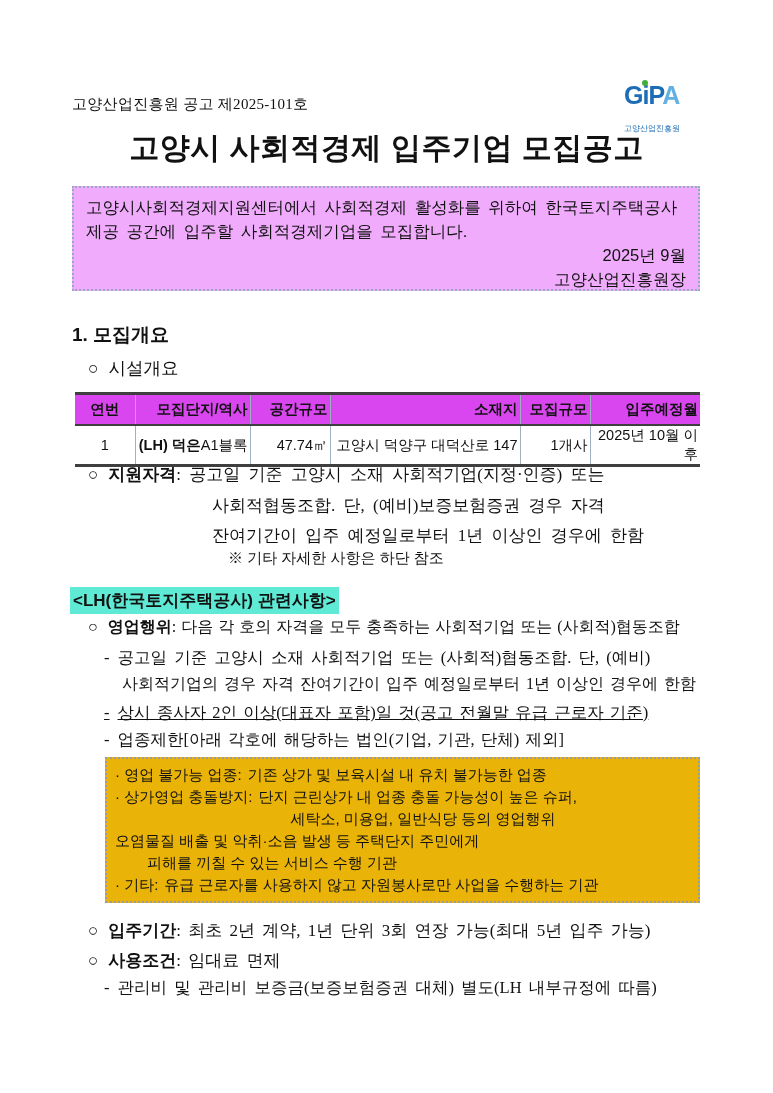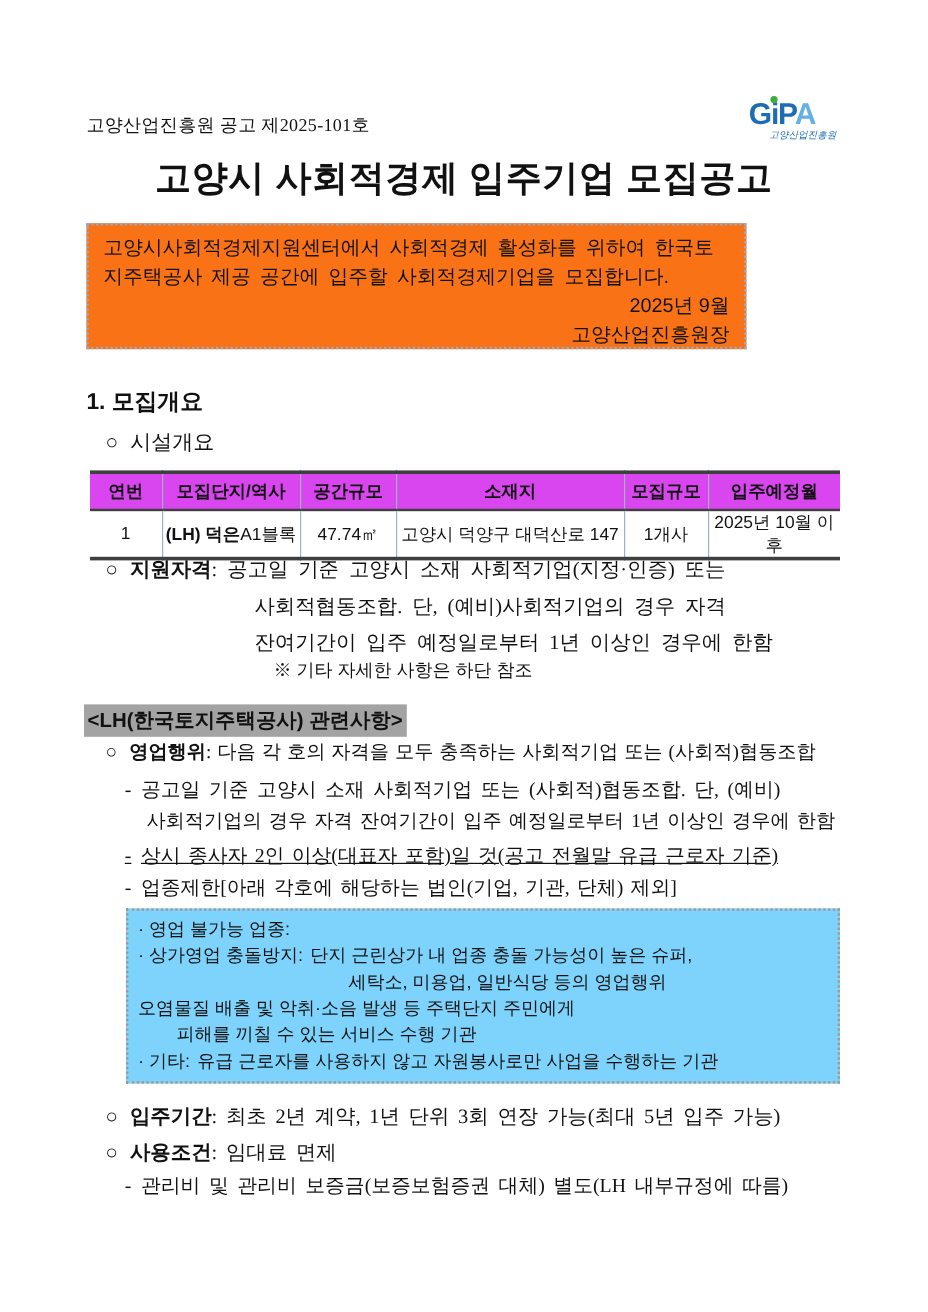--- a/index.html
+++ b/index.html
@@ -12,65 +12,65 @@
   .serif{font-family:"Liberation Serif", serif;}
 
   
   .doc-number{left:72px;top:95px;font-size:15px;letter-spacing:.3px;}
   .logo{left:624px;top:83px;width:90px;text-align:left;}
   .logo-word{font-family:"Liberation Sans",sans-serif;font-weight:bold;
     font-size:25px;line-height:24px;letter-spacing:-1px;color:#1d6db6;position:relative;}
   .logo-word .la{color:#63b1e0;}
   .logo-dot{position:absolute;left:18px;top:-3px;width:6px;height:6px;border-radius:50%;background:#3fae3a;}
   .logo-sub{font-family:"Liberation Sans",sans-serif;font-size:8px;color:#1d6db6;
-    text-align:center;margin-top:0;letter-spacing:0;font-style:italic;}
+    text-align:left;margin-top:16px;letter-spacing:0;}
 
   .page-title{left:0;top:128px;width:773px;text-align:center;
     font-family:"Liberation Sans",sans-serif;font-weight:bold;font-size:30px;letter-spacing:0.5px;}
 
   
-  .intro-box{left:72px;top:186px;width:550px;height:105px;box-sizing:border-box;
-    background:#f97316;border:2px dotted #97a9c2;padding:7px 12px 6px 12px;
+  .intro-box{left:72px;top:186px;width:628px;height:105px;box-sizing:border-box;
+    background:#f0abfc;border:2px dotted #97a9c2;padding:7px 12px 6px 12px;
     font-family:"Liberation Sans",sans-serif;font-size:16.5px;line-height:24px;}
   .intro-body{word-spacing:3px;}
   .intro-right{text-align:right;}
 
   
   .sec1-heading{left:72px;top:322px;font-family:"Liberation Sans",sans-serif;font-weight:bold;font-size:19px;}
   .facility-line{left:88px;top:356px;font-size:17.5px;}
   .bullet{margin-right:10px;}
 
   
   .facility-table-wrap{left:75px;top:392px;}
   table{border-collapse:collapse;table-layout:fixed;width:625px;
     font-family:"Liberation Sans",sans-serif;font-size:14.5px;
     border-top:3px solid #3f3f3f;border-bottom:3px solid #3f3f3f;}
   th{background:#d946ef;font-weight:bold;height:29px;border-bottom:2px solid #3f3f3f;padding:0 2px;}
   td{height:29px;text-align:center;padding:0 2px;}
-  th + th, td + td{border-left:1px solid #9fb0c0;}
+  th + th, td + td{border-left:1px solid #9fb0c0;text-align:right;}
   .c0{width:60px;} .c1{width:115px;} .c2{width:80px;} .c3{width:190px;} .c4{width:70px;} .c5{width:110px;}
 
   
   .elig-l1{left:88px;top:463px;font-size:17px;word-spacing:4px;}
   .elig-l2{left:212px;top:494px;font-size:17px;word-spacing:4px;}
   .elig-l3{left:212px;top:524px;font-size:17px;word-spacing:4px;}
   .elig-note{left:228px;top:549px;font-family:"Liberation Sans",sans-serif;font-size:15px;}
 
   
   .lh-heading{left:70px;top:587px;font-family:"Liberation Sans",sans-serif;
-    font-weight:bold;font-size:17px;background:#a3a3a3;padding:2px 3px;}
+    font-weight:bold;font-size:17px;background:#5eead4;padding:2px 3px;}
   .lh-req{left:88px;top:617px;font-size:16px;word-spacing:1px;}
   .lh-d1a{left:104px;top:647px;font-size:16.5px;word-spacing:3px;}
   .lh-d1b{left:122px;top:674px;font-size:16px;word-spacing:2px;}
   .lh-d2{left:104px;top:702px;font-size:16.5px;word-spacing:2px;text-decoration:underline;}
   .lh-d3{left:104px;top:729px;font-size:16.5px;word-spacing:2px;}
   .dash{margin-right:8px;}
 
   
-  .restrict-box{left:105px;top:757px;width:595px;box-sizing:border-box;background:#7dd3fc;
+  .restrict-box{left:105px;top:757px;width:595px;box-sizing:border-box;background:#eab308;
     border:2px dotted #9a9a9a;padding:5px 8px;
     font-family:"Liberation Sans",sans-serif;font-size:15px;line-height:22px;}
   .box-item{display:flex;}
   .box-item .lbl{white-space:nowrap;margin-right:6px;}
   .box-item .l2{display:block;margin-left:32px;}
 
   
   .term-period{left:88px;top:919px;font-size:17px;word-spacing:3px;}
   .term-cond{left:88px;top:949px;font-size:17px;word-spacing:3px;}
   .term-dash{left:104px;top:977px;font-size:16.5px;word-spacing:3px;}
@@ -132,21 +132,21 @@
       <td>2025년 10월 이후</td>
     </tr>
   </tbody>
     </table>
 </div>
 
 <div class="abs elig-l1">
   <span class="bullet">○</span><b>지원자격</b><span>:</span>
   <span>공고일 기준 고양시 소재 사회적기업(지정·인증) 또는</span>
 </div>
-<div class="abs elig-l2">사회적협동조합. 단, (예비)사회적기업의 경우 자격</div>
+<div class="abs elig-l2">사회적협동조합. 단, (예비)보증보험증권 경우 자격</div>
 <div class="abs elig-l3">잔여기간이 입주 예정일로부터 1년 이상인 경우에 한함</div>
 <div class="abs elig-note">※ 기타 자세한 사항은 하단 참조</div>
 
 <div class="abs lh-heading">&lt;LH(한국토지주택공사) 관련사항&gt;</div>
 
 <div class="abs lh-req">
   <span class="bullet">○</span><b>영업행위</b><span>:</span>
   <span>다음 각 호의 자격을 모두 충족하는 사회적기업 또는 (사회적)협동조합</span>
 </div>
 
@@ -157,20 +157,21 @@
 <div class="abs lh-d2">
   <span class="dash">-</span><span>상시 종사자 2인 이상(대표자 포함)일 것(공고 전월말 유급 근로자 기준)</span>
 </div>
 <div class="abs lh-d3">
   <span class="dash">-</span><span>업종제한[아래 각호에 해당하는 법인(기업, 기관, 단체) 제외]</span>
 </div>
 
 <div class="abs restrict-box">
   <div class="box-item">
     <span class="lbl">· 영업 불가능 업종:</span>
+    <span class="txt"><span>기존 상가 및 보육시설 내 유치 불가능한 업종</span><span class="l2"></span></span>
   </div>
   <div class="box-item">
     <span class="lbl">· 상가영업 충돌방지:</span>
     <span class="txt"><span>단지 근린상가 내 업종 충돌 가능성이 높은 슈퍼,</span><span class="l2">세탁소, 미용업, 일반식당 등의 영업행위</span></span>
   </div>
   <div class="box-item">
     <span class="txt"><span>오염물질 배출 및 악취·소음 발생 등 주택단지 주민에게</span><span class="l2">피해를 끼칠 수 있는 서비스 수행 기관</span></span>
   </div>
   <div class="box-item">
     <span class="lbl">· 기타:</span>

